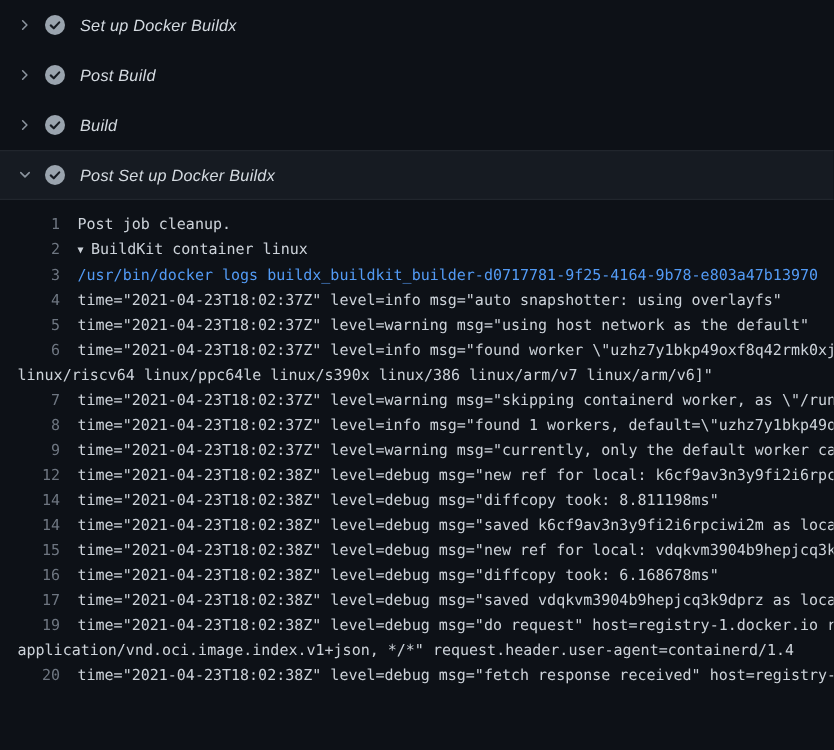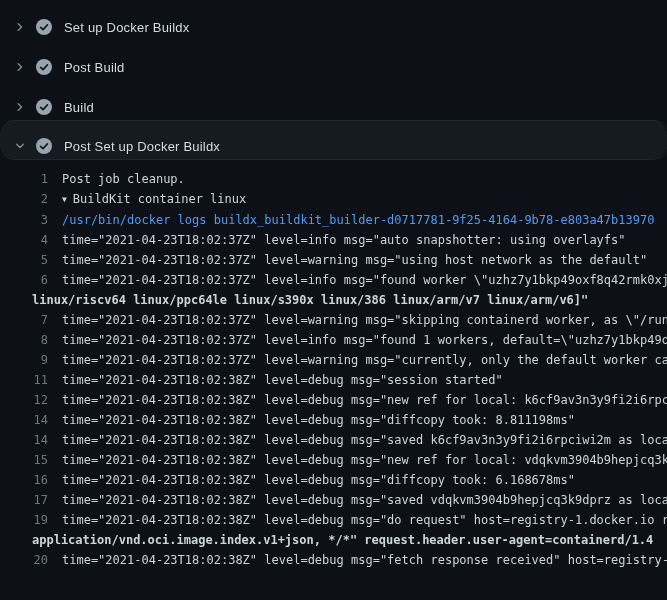--- a/index.html
+++ b/index.html
@@ -14,43 +14,42 @@
     --log-text:#cdd3da;
     --command-text:#539bf5;
   }
   html,body{margin:0;padding:0;}
   body{
     width:667px;height:600px;overflow:hidden;
     background:var(--background);
     font-family:"Liberation Sans",sans-serif;
   }
   .section-header{
-    display:flex;align-items:flex-end;height:40px;box-sizing:border-box;
-    padding:5px 12px;cursor:pointer;
+    display:flex;align-items:center;height:40px;box-sizing:border-box;
+    padding:5px 12px;cursor:pointer;font-style:italic;
   }
   .section-header.expanded{
     background:var(--header-expanded-bg);
     border-top:1px solid var(--header-border);
     border-bottom:1px solid var(--header-border);
-    border-radius:15px;
   }
   .chev{width:16px;height:16px;flex:0 0 16px;display:flex;align-items:center;justify-content:center;margin-right:8px;}
   .check{width:16px;height:16px;flex:0 0 16px;margin-right:12px;display:flex;align-items:center;justify-content:center;}
   .check svg .c-circle{fill:var(--check-circle);}
   .check svg .c-check{stroke:var(--check-mark);}
   .section-label{font-size:13px;color:var(--header-text);letter-spacing:.2px;}
   .log{
     padding-top:9px;
     font-family:"DejaVu Sans Mono",monospace;
     font-size:12px;line-height:20px;color:var(--log-text);
   }
   .row{display:flex;white-space:pre;overflow:hidden;}
   .num{flex:0 0 48px;text-align:right;color:var(--line-number);user-select:none;}
   .txt{padding-left:14px;overflow:hidden;}
-  .row.cont .txt{padding-left:32px;font-weight:bold;}
+  .row.cont .txt{padding-left:14px;}
   .row.command .txt{color:var(--command-text);}
   .marker{font-size:8px;margin-right:6px;vertical-align:1px;display:inline-block;}
 </style>
 </head>
 <body>
 
 <div id="app">
     <div class="section-header">
     <span class="chev">
         <svg width="12" height="12" viewBox="0 0 16 16">
@@ -111,21 +110,20 @@
       <div class="row plain"><span class="num">1</span><span class="txt">Post job cleanup.</span></div>
       <div class="row group"><span class="num">2</span><span class="txt"><span class="marker">▼</span><span>BuildKit container linux</span></span></div>
       <div class="row command"><span class="num">3</span><span class="txt">/usr/bin/docker logs buildx_buildkit_builder-d0717781-9f25-4164-9b78-e803a47b13970</span></div>
       <div class="row plain"><span class="num">4</span><span class="txt">time="2021-04-23T18:02:37Z" level=info msg="auto snapshotter: using overlayfs"</span></div>
       <div class="row plain"><span class="num">5</span><span class="txt">time="2021-04-23T18:02:37Z" level=warning msg="using host network as the default"</span></div>
       <div class="row plain"><span class="num">6</span><span class="txt">time="2021-04-23T18:02:37Z" level=info msg="found worker \"uzhz7y1bkp49oxf8q42rmk0xj</span></div>
       <div class="row cont"><span class="txt">linux/riscv64 linux/ppc64le linux/s390x linux/386 linux/arm/v7 linux/arm/v6]"</span></div>
       <div class="row plain"><span class="num">7</span><span class="txt">time="2021-04-23T18:02:37Z" level=warning msg="skipping containerd worker, as \"/run</span></div>
       <div class="row plain"><span class="num">8</span><span class="txt">time="2021-04-23T18:02:37Z" level=info msg="found 1 workers, default=\"uzhz7y1bkp49o</span></div>
       <div class="row plain"><span class="num">9</span><span class="txt">time="2021-04-23T18:02:37Z" level=warning msg="currently, only the default worker ca</span></div>
-      <div class="row plain"><span class="num">11</span><span class="txt">time="2021-04-23T18:02:38Z" level=debug msg="session started"</span></div>
       <div class="row plain"><span class="num">12</span><span class="txt">time="2021-04-23T18:02:38Z" level=debug msg="new ref for local: k6cf9av3n3y9fi2i6rpc</span></div>
       <div class="row plain"><span class="num">14</span><span class="txt">time="2021-04-23T18:02:38Z" level=debug msg="diffcopy took: 8.811198ms"</span></div>
       <div class="row plain"><span class="num">14</span><span class="txt">time="2021-04-23T18:02:38Z" level=debug msg="saved k6cf9av3n3y9fi2i6rpciwi2m as loca</span></div>
       <div class="row plain"><span class="num">15</span><span class="txt">time="2021-04-23T18:02:38Z" level=debug msg="new ref for local: vdqkvm3904b9hepjcq3k</span></div>
       <div class="row plain"><span class="num">16</span><span class="txt">time="2021-04-23T18:02:38Z" level=debug msg="diffcopy took: 6.168678ms"</span></div>
       <div class="row plain"><span class="num">17</span><span class="txt">time="2021-04-23T18:02:38Z" level=debug msg="saved vdqkvm3904b9hepjcq3k9dprz as loca</span></div>
       <div class="row plain"><span class="num">19</span><span class="txt">time="2021-04-23T18:02:38Z" level=debug msg="do request" host=registry-1.docker.io r</span></div>
       <div class="row cont"><span class="txt">application/vnd.oci.image.index.v1+json, */*" request.header.user-agent=containerd/1.4</span></div>
       <div class="row plain"><span class="num">20</span><span class="txt">time="2021-04-23T18:02:38Z" level=debug msg="fetch response received" host=registry-</span></div>
     </div>

